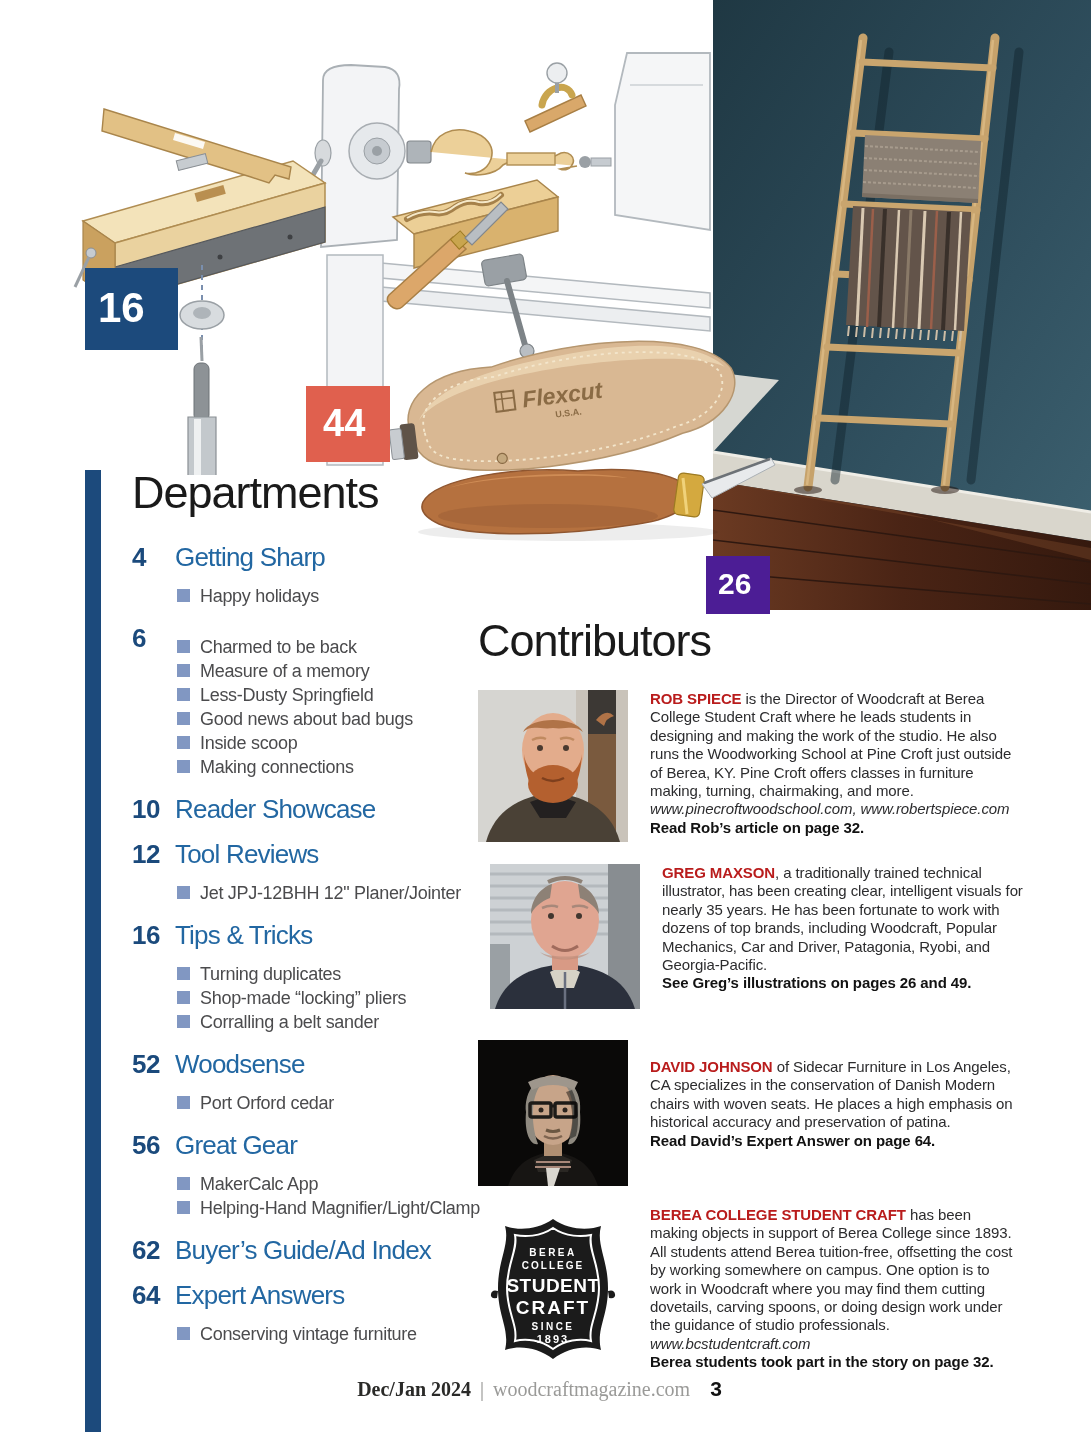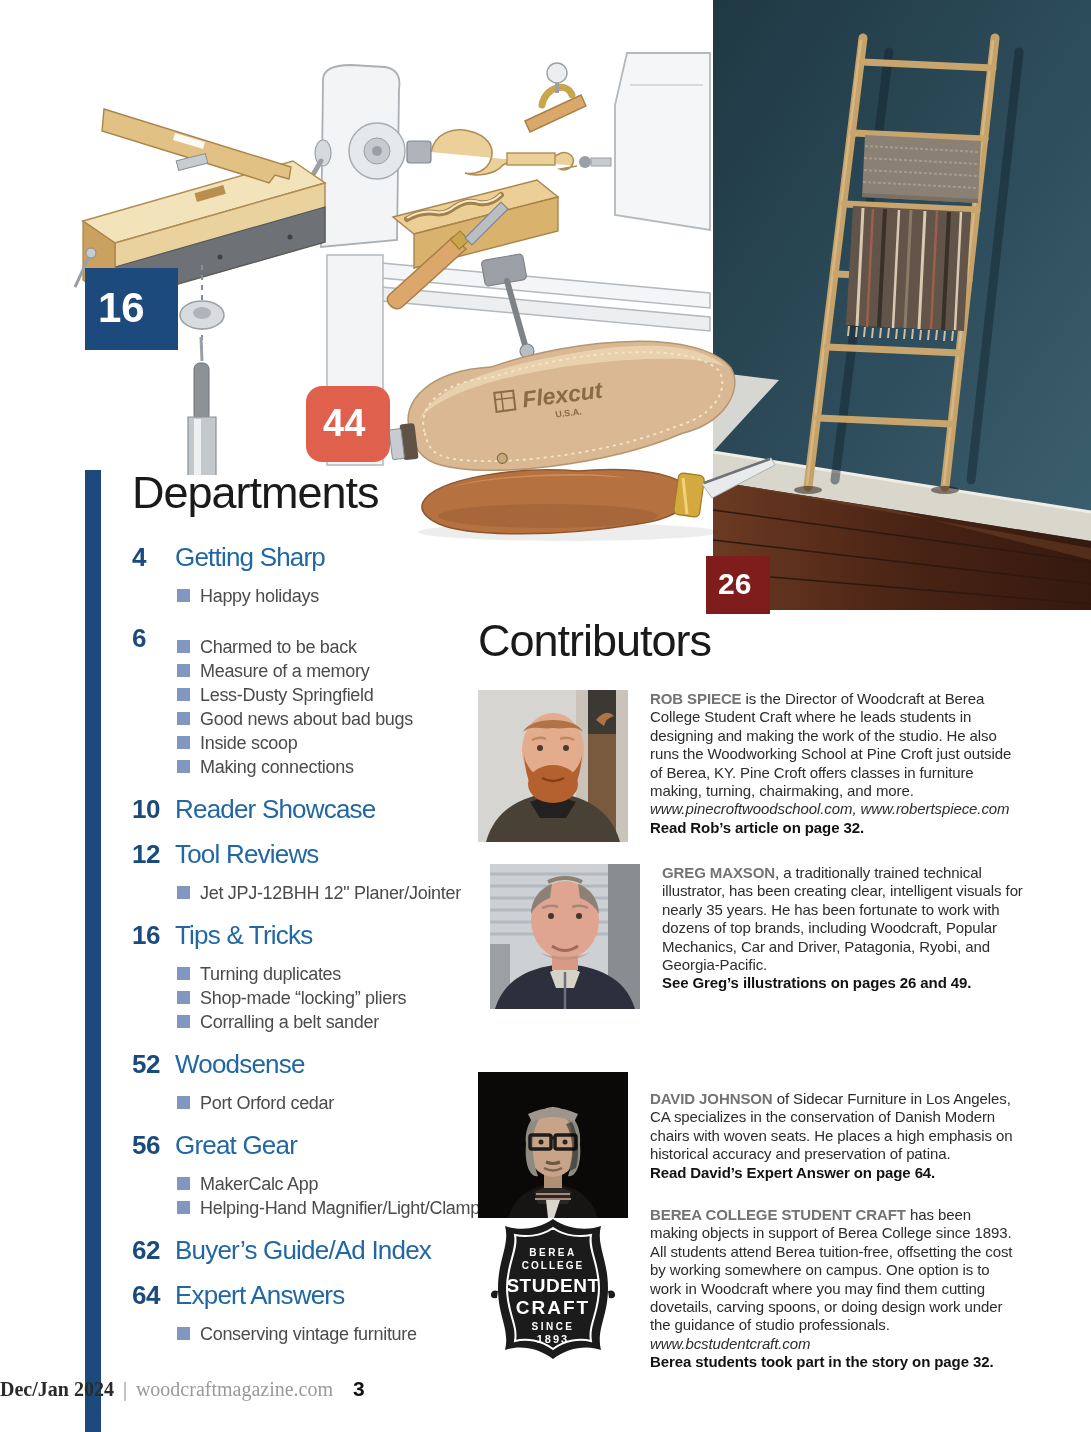--- a/index.html
+++ b/index.html
@@ -6,22 +6,22 @@
   .page{
     position:relative;width:1091px;height:1432px;background:#ffffff;
     overflow:hidden;font-family:"Liberation Sans",sans-serif;
   }
   
   .left-bar{position:absolute;left:85px;top:470px;width:16px;height:962px;background:#1c4a7c;}
 
   
   .page-badge{position:absolute;color:#fff;font-weight:bold;z-index:5;}
   .badge-16{left:85px;top:268px;width:93px;height:82px;background:#1c4a7c;font-size:42px;line-height:80px;padding-left:13px;box-sizing:border-box;}
-  .badge-44{left:306px;top:386px;width:84px;height:76px;background:#e0604e;font-size:38px;line-height:74px;padding-left:17px;box-sizing:border-box;border-radius:16px;}
-  .badge-26{left:706px;top:556px;width:64px;height:58px;background:#7f1d1d;font-size:30px;line-height:56px;padding-left:12px;box-sizing:border-box;}
+  .badge-44{left:306px;top:386px;width:84px;height:76px;background:#e0604e;font-size:38px;line-height:74px;padding-left:17px;box-sizing:border-box;}
+  .badge-26{left:706px;top:556px;width:64px;height:58px;background:#4c1d95;font-size:30px;line-height:56px;padding-left:12px;box-sizing:border-box;}
 
   
   .lathe-illo{position:absolute;left:55px;top:25px;z-index:1;}
   .knife-illo{position:absolute;left:378px;top:318px;z-index:2;}
   .ladder-photo{position:absolute;left:713px;top:0;z-index:1;}
 
   
   .dept-col{position:absolute;left:132px;top:468px;width:356px;z-index:3;}
   .section-heading{font-size:45px;font-weight:400;letter-spacing:-1px;color:#1a1a1a;margin:0 0 24px 0;line-height:50px;}
   .dept-entry{display:flex;margin-bottom:15px;}
@@ -30,33 +30,33 @@
   .dept-title{font-size:26px;color:#2267a2;line-height:30px;letter-spacing:-0.8px;}
   .dept-subs{margin-top:12px;}
   .dept-sub{display:flex;align-items:flex-start;font-size:18px;color:#4b4b4d;line-height:24px;letter-spacing:-0.3px;}
   .bullet-sq{flex:none;width:13px;height:13px;background:#8197c2;margin:5px 10px 0 2px;}
 
   
   .contrib-heading{position:absolute;left:478px;top:616px;z-index:3;}
   .contrib-row{position:absolute;left:478px;display:flex;z-index:3;}
   .row-rob{top:690px;}
   .row-greg{top:864px;margin-left:12px;}
-  .row-david{top:1072px;}
+  .row-david{top:1040px;}
   .row-berea{top:1206px;}
   .contrib-photo{flex:none;width:150px;margin-right:22px;overflow:hidden;}
   .contrib-bio{width:363px;font-size:15px;line-height:18.4px;color:#2c2c2e;letter-spacing:-0.1px;}
   .row-david .contrib-bio{padding-top:18px;}
-  .contrib-name{font-weight:bold;color:#737373;}
+  .contrib-name{font-weight:bold;color:#b91c1c;}
   .contrib-links{font-style:italic;}
   .contrib-cta{font-weight:bold;color:#121212;}
   .berea-logo-wrap{display:flex;justify-content:center;align-items:center;}
 
   
-  .footer{position:absolute;left:0;top:1377px;width:1005px;text-align:left;z-index:3;
-          font-family:"Liberation Serif",serif;font-size:20px;color:#1f1f1f;}
+  .footer{position:absolute;left:0;top:1377px;width:1005px;text-align:center;z-index:3;
+          font-family:"Liberation Serif",serif;font-size:20px;color:#1f1f1f;padding-left:37px;}
   .footer .issue{font-weight:bold;color:#2a2a28;}
   .footer .sep{color:#8f8f8d;padding:0 9px;}
   .footer .site{color:#9a9a98;}
   .footer .pagenum{font-family:"Liberation Sans",sans-serif;font-weight:bold;font-size:21px;color:#111;margin-left:20px;}
 </style>
 </head>
 <body>
 
 <div class="page">
 

